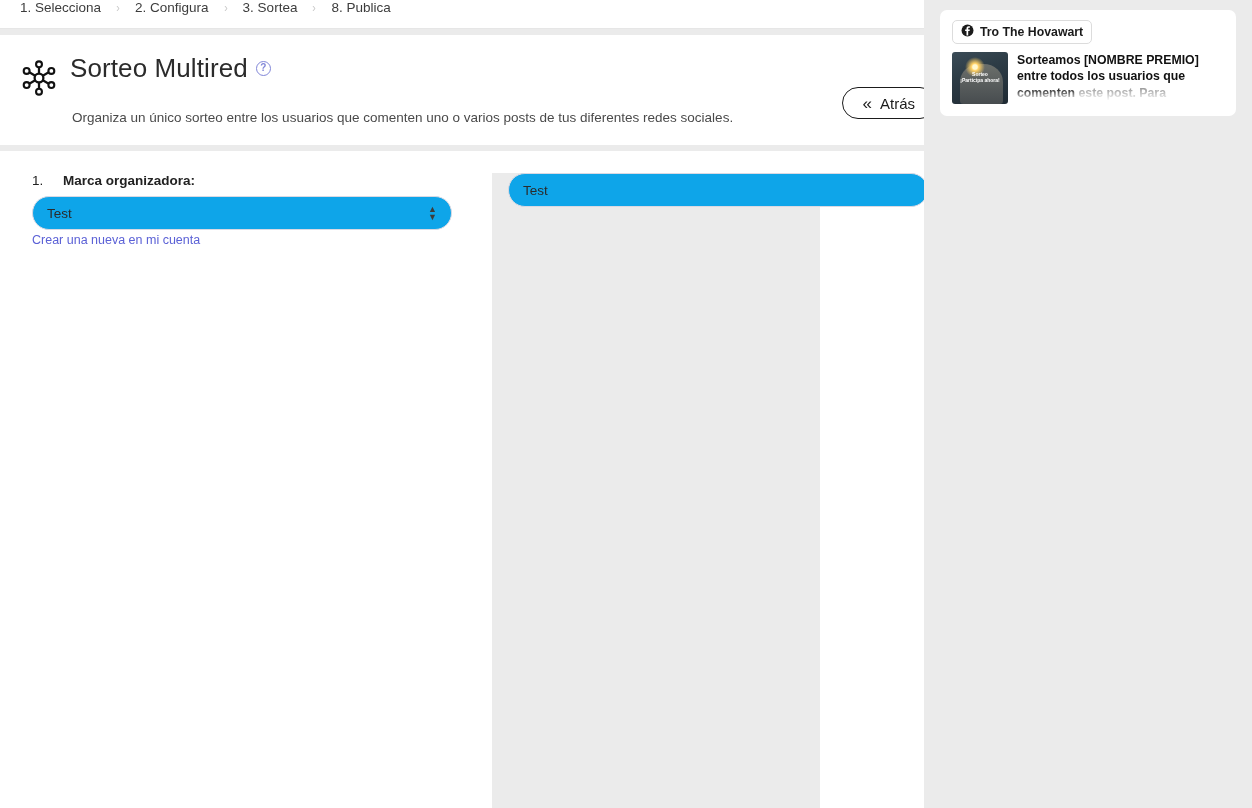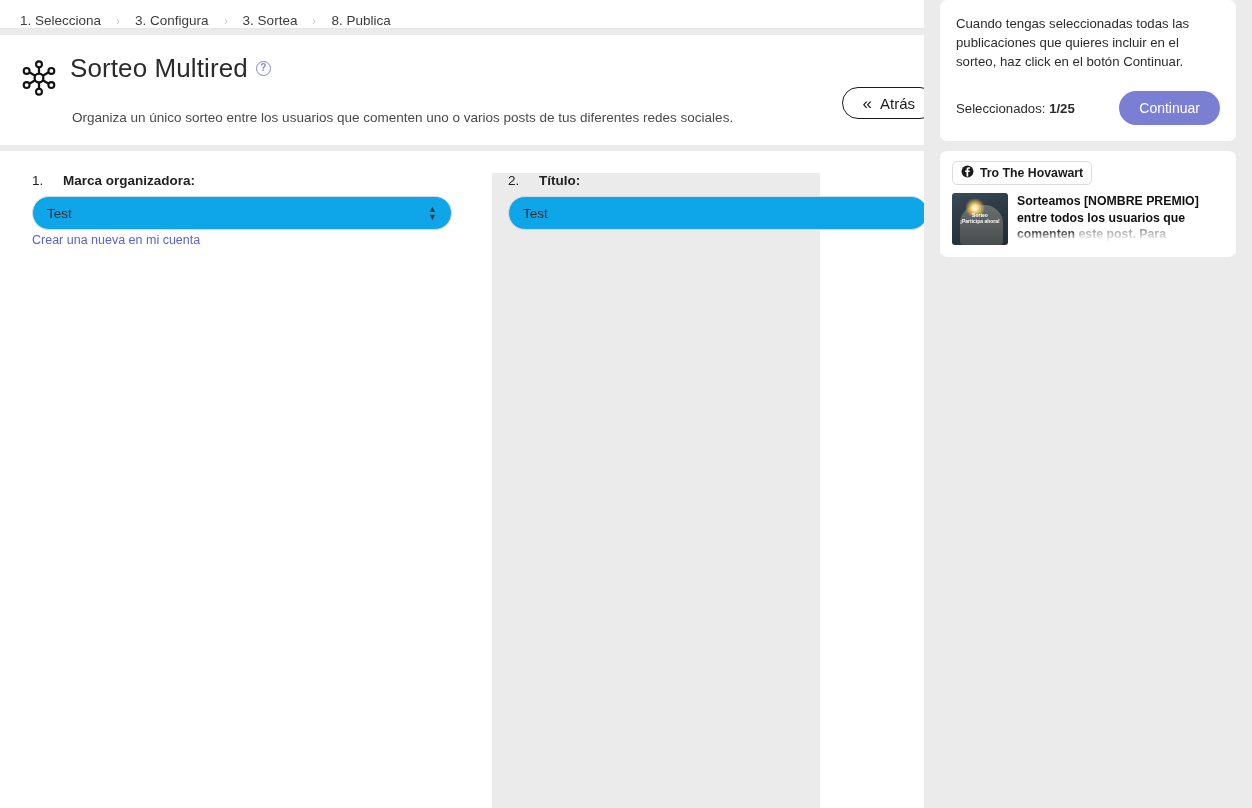--- a/index.html
+++ b/index.html
@@ -9,21 +9,21 @@
     font-family: "Liberation Sans", sans-serif;
     overflow: hidden;
   }
   .app { display: flex; width: 1252px; height: 808px; }
 
   
   .left { width: 924px; height: 808px; position: relative; background: #ebebeb; overflow: hidden; }
 
   
   .breadcrumb {
-    background: #fff; height: 29px; display: flex; align-items: flex-end;
+    background: #fff; height: 29px; display: flex; align-items: flex-start;
     padding-left: 20px; gap: 0px; border-bottom: 1px solid #e6e6e6;
   }
   .crumb { font-size: 13.5px; color: #3c3c3c; white-space: nowrap; }
   .crumb-sep {
     width: 34px; text-align: center; color: #c9c9c9; font-size: 13px;
     transform: scaleX(0.8);
   }
 
   
   .panel { background: #fff; margin: 6px 0 0 0; width: 968px; }
@@ -113,21 +113,21 @@
 </head>
 <body>
 
 <div class="app">
 
   <div class="left">
 
     <div class="breadcrumb">
       <span class="crumb">1. Selecciona</span>
       <span class="crumb-sep">›</span>
-      <span class="crumb">3. Configura</span>
+      <span class="crumb">2. Configura</span>
       <span class="crumb-sep">›</span>
       <span class="crumb">3. Sortea</span>
       <span class="crumb-sep">›</span>
       <span class="crumb">8. Publica</span>
     </div>
 
     <div class="panel hdr">
       <div class="hdr-row">
         <span class="logo-icon">
           <svg viewBox="0 0 40 40" width="38" height="38">
@@ -168,43 +168,29 @@
           <span>1.</span>
           <b>Marca organizadora:</b>
         </div>
         <div class="finput">
           <span>Test</span>
           <span class="select-arrows">▲<br>▼</span>
         </div>
         <span class="flink">Crear una nueva en mi cuenta</span>
       </div>
       <div class="fcol right">
-        <div class="flabel">
-          <span>2.</span>
-          <b>Título:</b>
-        </div>
         <div class="finput">
           <span>Test</span>
         </div>
       </div>
     </div>
 
   </div>
 
   <div class="right">
-    <div class="rcard">
-      <div class="rtext">Cuando tengas seleccionadas todas las publicaciones que quieres incluir en el sorteo, haz click en el botón Continuar.</div>
-      <div class="rrow">
-        <div class="rsel">
-          <span>Seleccionados:</span>
-          <b>1/25</b>
-        </div>
-        <button class="btn-cont">Continuar</button>
-      </div>
-    </div>
 
     <div class="rcard2">
       <span class="chip">
         <span>
           <svg viewBox="0 0 24 24" width="13" height="13">
               <circle cx="12" cy="12" r="11" fill="#1b1b1b"></circle>
               <path fill="#fff" d="M13.3 21v-8h2.6l.4-3h-3V8.2c0-.85.25-1.45 1.5-1.45h1.6V4.1c-.3-.04-1.25-.12-2.35-.12-2.3 0-3.9 1.4-3.9 4v2.02H7.6v3h2.55v8z"></path>
             </svg>
         </span>
         <span>Tro The Hovawart</span>

